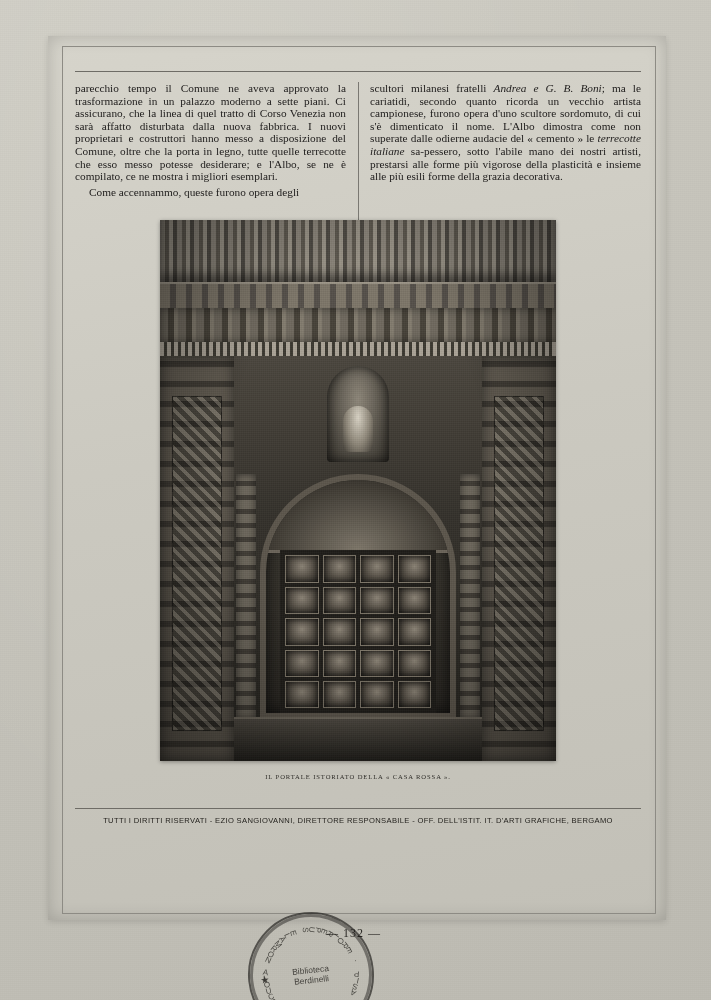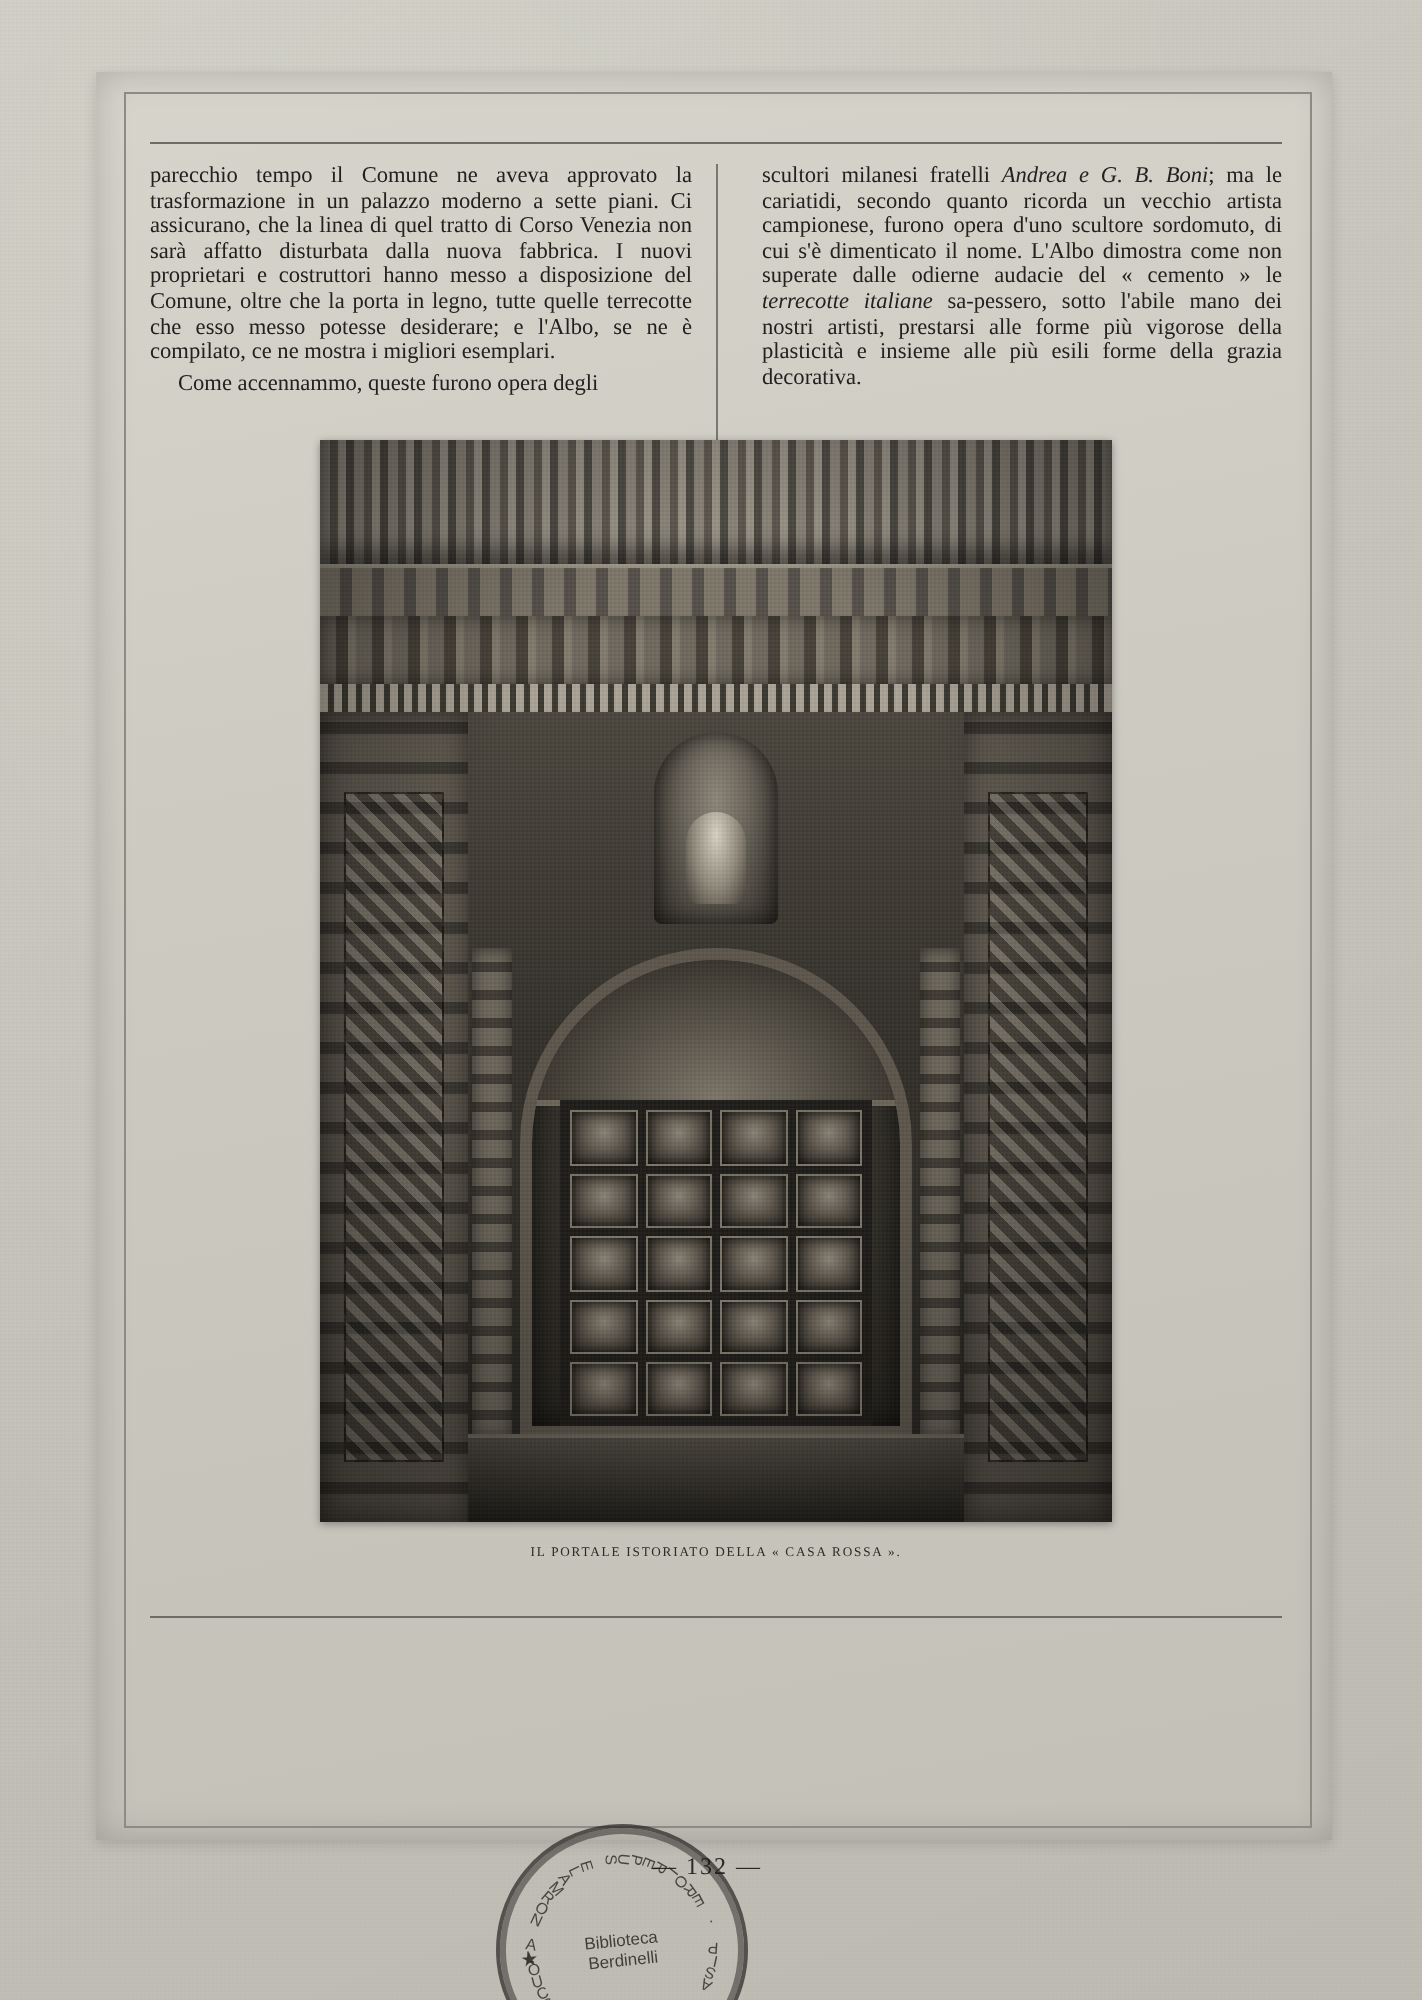--- a/index.html
+++ b/index.html
@@ -78,21 +78,21 @@
     box-sizing: border-box;
     font-size: 11.3px;
     line-height: 12.6px;
     color: #232120;
     text-align: justify;
     font-family: "Liberation Serif", serif;
     -webkit-hyphens: auto;
     hyphens: auto;
   }
   .col.left { padding-right: 12px; }
-  .col.right { padding-left: 23px; }
+  .col.right { padding-left: 12px; }
   .col p { margin: 0; }
   .col p.indent { text-indent: 14px; margin-top: 3px; }
   .col .sig {
     text-align: right;
     margin-top: 16px;
     letter-spacing: 1.2px;
     font-size: 11px;
   }
   .divider {
     position: absolute;
@@ -388,20 +388,21 @@
         </div>
 
         <div class="ph-grain"></div>
         <div class="vign"></div>
       </div>
     </div>
 
     <div class="caption">IL PORTALE ISTORIATO DELLA « CASA ROSSA ».</div>
 
     <div class="foot-rule"></div>
+    <div class="colophon">TUTTI I DIRITTI RISERVATI - EZIO SANGIOVANNI, DIRETTORE RESPONSABILE - OFF. DELL'ISTIT. IT. D'ARTI GRAFICHE, BERGAMO</div>
   </div>
 
   <div class="pagenum">— 132 —</div>
 
   <div class="stamp">
     <div class="ring-text" id="stampRing">
         <span style="transform: rotate(-115deg) translate(0px, -48px) rotate(90deg);">S</span>
         <span style="transform: rotate(-107.031deg) translate(0px, -48px) rotate(90deg);">C</span>
         <span style="transform: rotate(-99.0625deg) translate(0px, -48px) rotate(90deg);">U</span>
         <span style="transform: rotate(-91.0938deg) translate(0px, -48px) rotate(90deg);">O</span>

